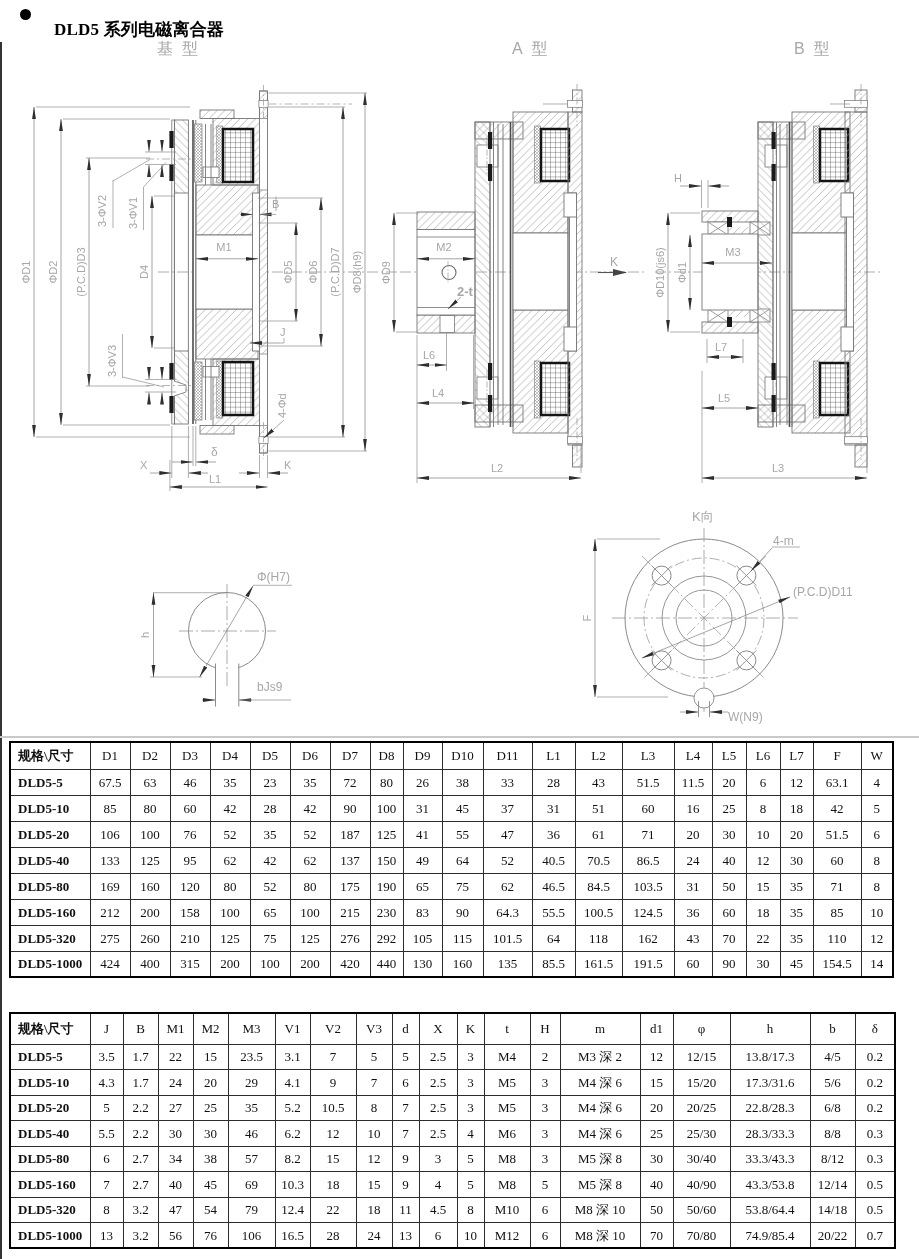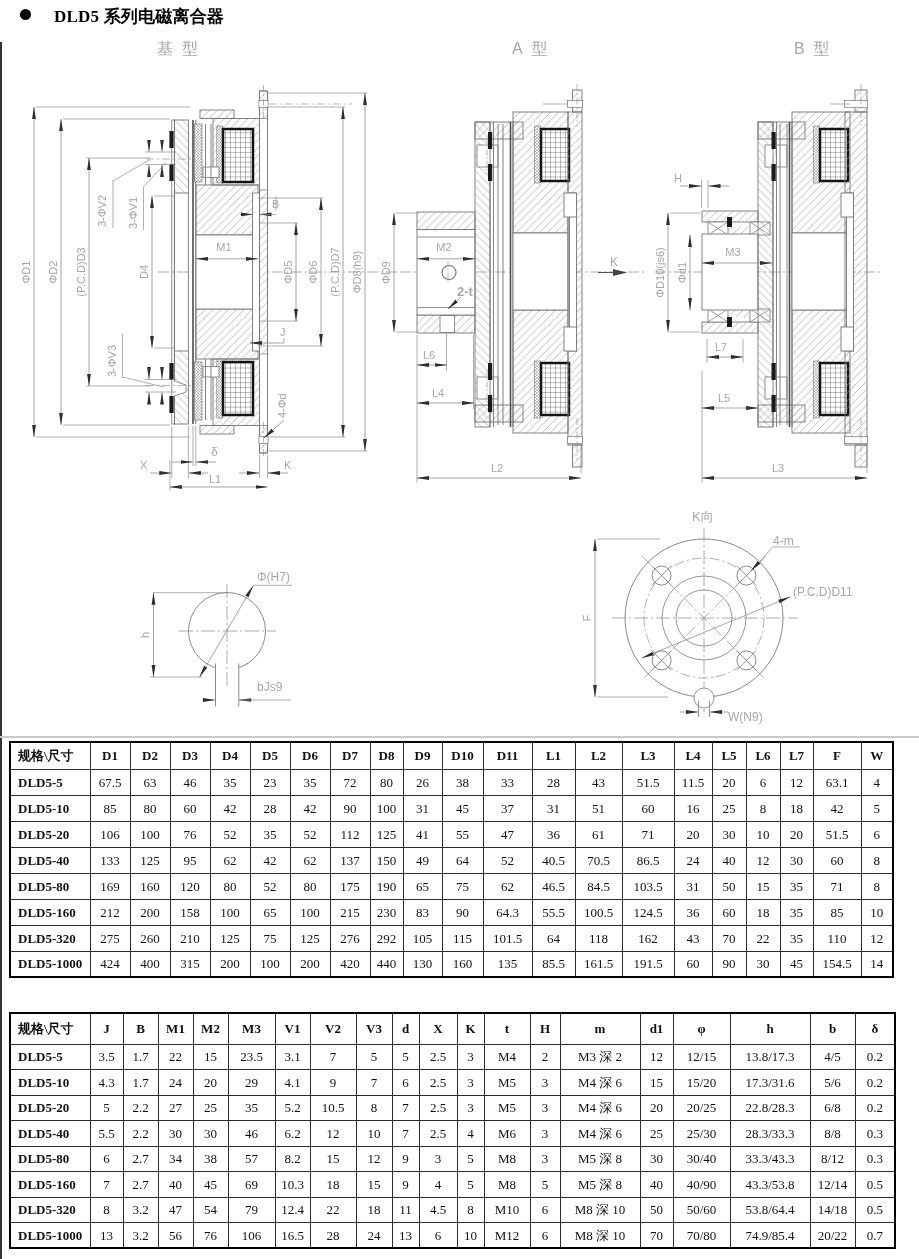--- a/index.html
+++ b/index.html
@@ -1,29 +1,29 @@
 <!DOCTYPE html>
 <html><head>
 <meta charset="utf-8">
 <title>DLD5</title>
 <style>
 html,body{margin:0;padding:0;background:#fff}
 body{width:919px;height:1259px;position:relative;font-family:"Liberation Serif",serif;overflow:hidden}
 .dt{position:absolute;border-collapse:collapse;table-layout:fixed;border:2px solid #000000}
 .dt td{border:1px solid #2c2c2c;text-align:center;padding:0;font-size:13px;color:#111;
   overflow:hidden;white-space:nowrap;vertical-align:middle;line-height:1}
-.dt td.hd{font-weight:bold}
+.dt td.hd{font-weight:normal}
 .dt td.fc{text-align:left;padding-left:7px;font-weight:bold}
 </style>
 </head>
 <body>
 
 <div style="position:absolute;left:20px;top:9px;width:11px;height:11px;border-radius:50%;background:#000"></div>
 
-<div style="position:absolute;left:54px;top:5px;font-size:17px;font-weight:bold;color:#000;letter-spacing:0.2px">DLD5 系列电磁离合器</div>
+<div style="position:absolute;left:54px;top:18px;font-size:17px;font-weight:bold;color:#000;letter-spacing:0.2px">DLD5 系列电磁离合器</div>
 
 <div style="position:absolute;left:0;top:42px;width:2px;height:1217px;background:#333"></div>
 
 <div style="position:absolute;left:0;top:736px;width:919px;height:2px;background:#c9c9c9"></div>
 <svg width="919" height="740" viewBox="0 0 919 740" style="position:absolute;left:0;top:0">
 <defs>
 <pattern id="p1" patternUnits="userSpaceOnUse" width="7.8" height="7.8">
   <path d="M-1,8.8 L8.8,-1 M-1,1 L1,-1 M6.8,8.8 L8.8,6.8" stroke="#a2a2a2" stroke-width="0.7" fill="none"></path>
 </pattern>
 <pattern id="p2" patternUnits="userSpaceOnUse" width="7.8" height="7.8">
@@ -656,21 +656,21 @@
         <td class="dc">5</td>
       </tr>
 <tr style="height:26px">
         <td class="fc">DLD5-20</td>
         <td class="dc">106</td>
         <td class="dc">100</td>
         <td class="dc">76</td>
         <td class="dc">52</td>
         <td class="dc">35</td>
         <td class="dc">52</td>
-        <td class="dc">112</td>
+        <td class="dc">187</td>
         <td class="dc">125</td>
         <td class="dc">41</td>
         <td class="dc">55</td>
         <td class="dc">47</td>
         <td class="dc">36</td>
         <td class="dc">61</td>
         <td class="dc">71</td>
         <td class="dc">20</td>
         <td class="dc">30</td>
         <td class="dc">10</td>

